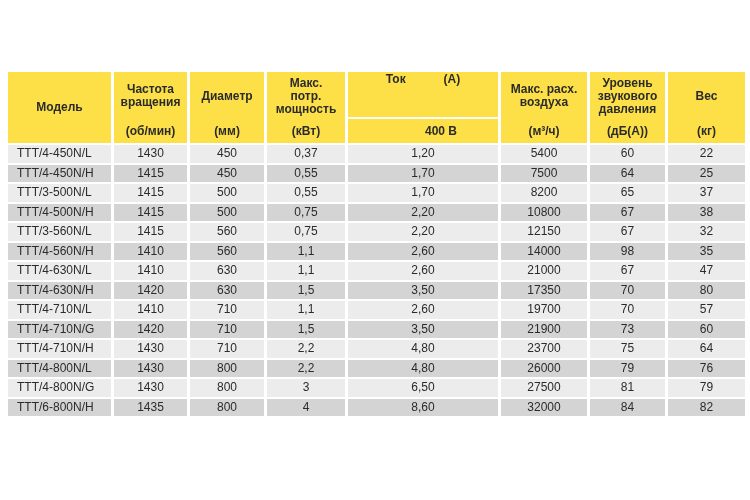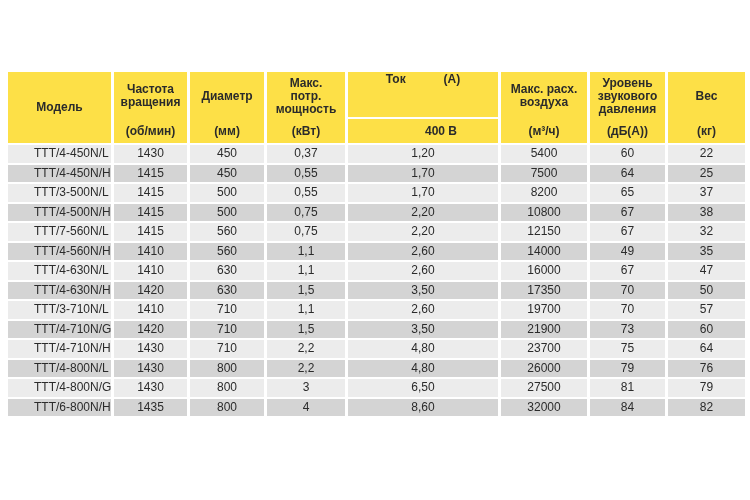--- a/index.html
+++ b/index.html
@@ -72,21 +72,21 @@
   }
   tbody td {
     height: 17.5px;
     line-height: 17.5px;
     white-space: nowrap;
   }
   tbody tr:nth-child(odd) td  { background: #ececec; }
   tbody tr:nth-child(even) td { background: #d4d4d4; }
   td.c-model {
     text-align: left;
-    padding-left: 26px;
+    padding-left: 9px;
   }
   td.c-current {
   }
 </style>
 </head>
 <body>
 
 <div class="page">
   <table class="spec-table">
     <colgroup>
@@ -195,61 +195,61 @@
         <td class="c-model">TTT/4-500N/H</td>
         <td>1415</td>
         <td>500</td>
         <td>0,75</td>
         <td class="c-current">2,20</td>
         <td>10800</td>
         <td>67</td>
         <td>38</td>
       </tr>
       <tr>
-        <td class="c-model">TTT/7-560N/L</td>
+        <td class="c-model">TTT/3-560N/L</td>
         <td>1415</td>
         <td>560</td>
         <td>0,75</td>
         <td class="c-current">2,20</td>
         <td>12150</td>
         <td>67</td>
         <td>32</td>
       </tr>
       <tr>
         <td class="c-model">TTT/4-560N/H</td>
         <td>1410</td>
         <td>560</td>
         <td>1,1</td>
         <td class="c-current">2,60</td>
         <td>14000</td>
-        <td>49</td>
+        <td>98</td>
         <td>35</td>
       </tr>
       <tr>
         <td class="c-model">TTT/4-630N/L</td>
         <td>1410</td>
         <td>630</td>
         <td>1,1</td>
         <td class="c-current">2,60</td>
-        <td>16000</td>
+        <td>21000</td>
         <td>67</td>
         <td>47</td>
       </tr>
       <tr>
         <td class="c-model">TTT/4-630N/H</td>
         <td>1420</td>
         <td>630</td>
         <td>1,5</td>
         <td class="c-current">3,50</td>
         <td>17350</td>
         <td>70</td>
-        <td>50</td>
-      </tr>
-      <tr>
-        <td class="c-model">TTT/3-710N/L</td>
+        <td>80</td>
+      </tr>
+      <tr>
+        <td class="c-model">TTT/4-710N/L</td>
         <td>1410</td>
         <td>710</td>
         <td>1,1</td>
         <td class="c-current">2,60</td>
         <td>19700</td>
         <td>70</td>
         <td>57</td>
       </tr>
       <tr>
         <td class="c-model">TTT/4-710N/G</td>

